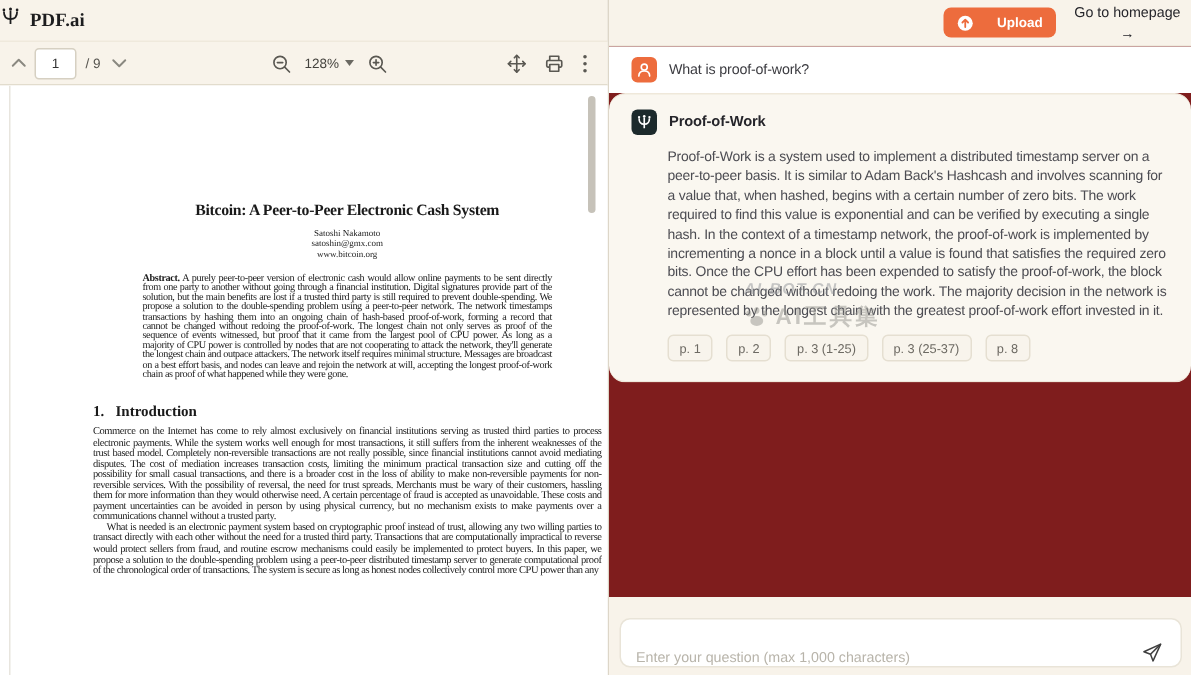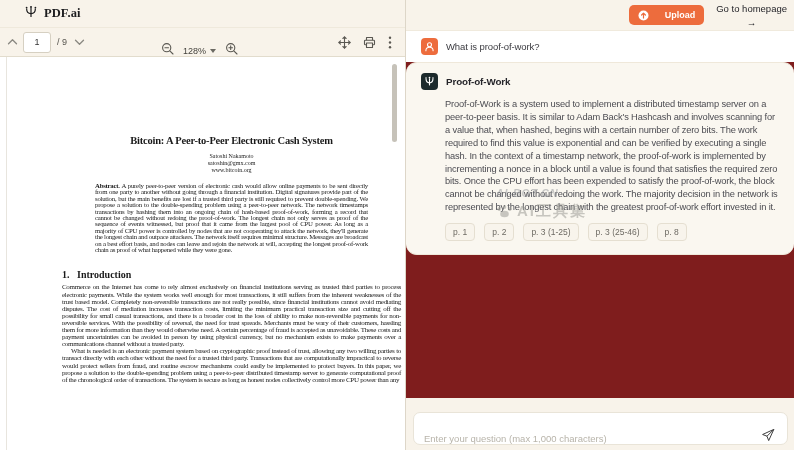--- a/index.html
+++ b/index.html
@@ -4,31 +4,31 @@
 <style>
   * { margin:0; padding:0; box-sizing:border-box; }
   html,body { background:#ffffff; }
   .screen {
     width:794px; height:450px; overflow:hidden; display:flex;
     font-family:"Liberation Sans", sans-serif; background:#fff; position:relative;
   }
   
   .left-pane { width:417px; height:450px; display:flex; flex-direction:column; background:#f8f3ea; }
   .appbar {
-    height:28px; display:flex; align-items:center; padding-left:24px; gap:6px;
+    height:28px; display:flex; align-items:center; padding-left:0; gap:6px;
     background:#f8f3ea; border-bottom:1px solid #efe9dc; flex:0 0 auto;
   }
   .brand { font-family:"Liberation Serif", serif; font-weight:600; font-size:12.5px; color:#1d1d1f; letter-spacing:.1px; }
   .toolbar {
     height:29px; background:#f8f3ea; border-bottom:1px solid #e2dccd;
     position:relative; flex:0 0 auto;
   }
   .tb-group { position:absolute; top:0; height:28px; display:flex; align-items:center; }
   .tb-left { left:6px; gap:4px; }
-  .tb-center { left:160px; gap:8px;align-items:flex-end; }
+  .tb-center { left:180px; gap:8px; }
   .tb-right { right:12px; gap:10px; }
   .icon-btn { background:none; border:none; display:flex; align-items:center; justify-content:center; padding:1px; cursor:pointer; }
   .page-input {
     width:28px; height:21px; background:#fff; border:1px solid #d6d0c2; border-radius:3px;
     font-size:9px; text-align:center; color:#333; font-family:"Liberation Sans", sans-serif;
   }
   .page-total { font-size:9px; color:#55534e; margin:0 2px; }
   .zoom-level { display:flex; align-items:center; gap:4px; font-size:9px; color:#44423d; cursor:pointer; }
   .caret-down { width:0; height:0; border-left:3px solid transparent; border-right:3px solid transparent; border-top:4px solid #6b6962; }
   .viewer { flex:1; background:#ffffff; position:relative; overflow:hidden; }
@@ -236,21 +236,21 @@
               <circle cx="11.4" cy="2.6" r="1" fill="#ffffff"></circle>
             </svg>
           </span>
           <span class="msg-title">Proof-of-Work</span>
         </div>
         <p class="msg-body">Proof-of-Work is a system used to implement a distributed timestamp server on a peer-to-peer basis. It is similar to Adam Back's Hashcash and involves scanning for a value that, when hashed, begins with a certain number of zero bits. The work required to find this value is exponential and can be verified by executing a single hash. In the context of a timestamp network, the proof-of-work is implemented by incrementing a nonce in a block until a value is found that satisfies the required zero bits. Once the CPU effort has been expended to satisfy the proof-of-work, the block cannot be changed without redoing the work. The majority decision in the network is represented by the longest chain with the greatest proof-of-work effort invested in it.</p>
         <div class="chips">
           <button class="chip">p. 1</button>
           <button class="chip">p. 2</button>
           <button class="chip">p. 3 (1-25)</button>
-          <button class="chip">p. 3 (25-46)</button>
+          <button class="chip">p. 3 (25-37)</button>
           <button class="chip">p. 8</button>
         </div>
       </div>
 
       <div class="watermark">
         <div class="wm-line1">AI-BOT.CN</div>
         <div class="wm-line2">
           <svg width="17" height="15" viewBox="0 0 17 15">
             <ellipse cx="3.2" cy="5" rx="1.7" ry="2" fill="#95958f"></ellipse>
             <ellipse cx="8.5" cy="3" rx="1.8" ry="2.1" fill="#95958f"></ellipse>

